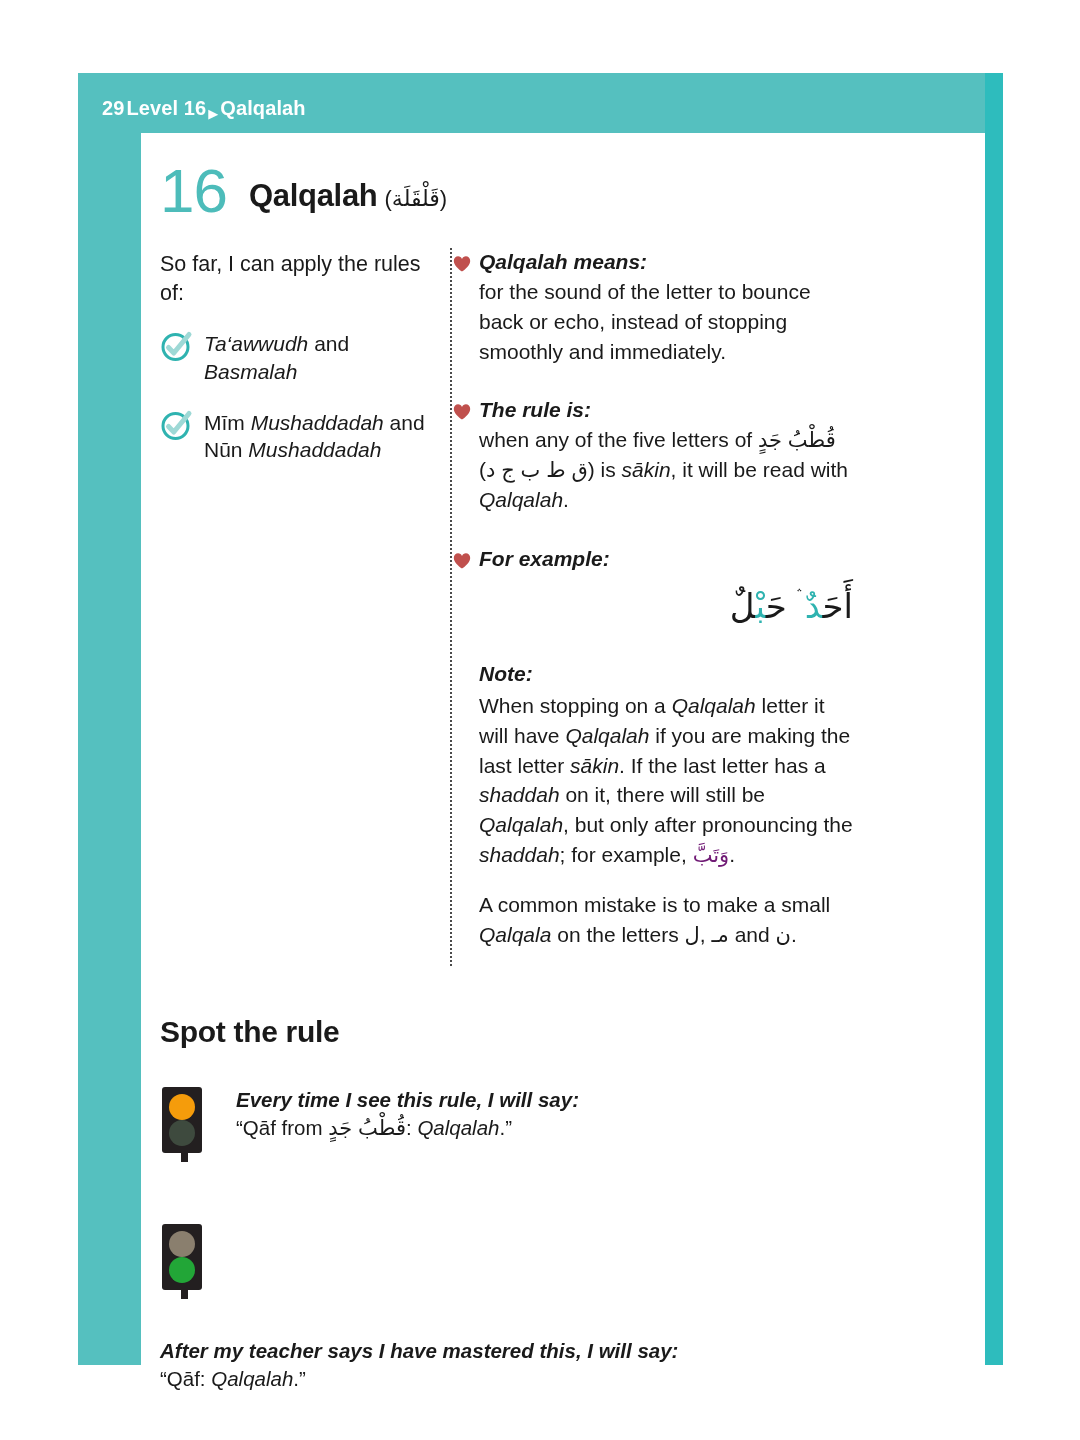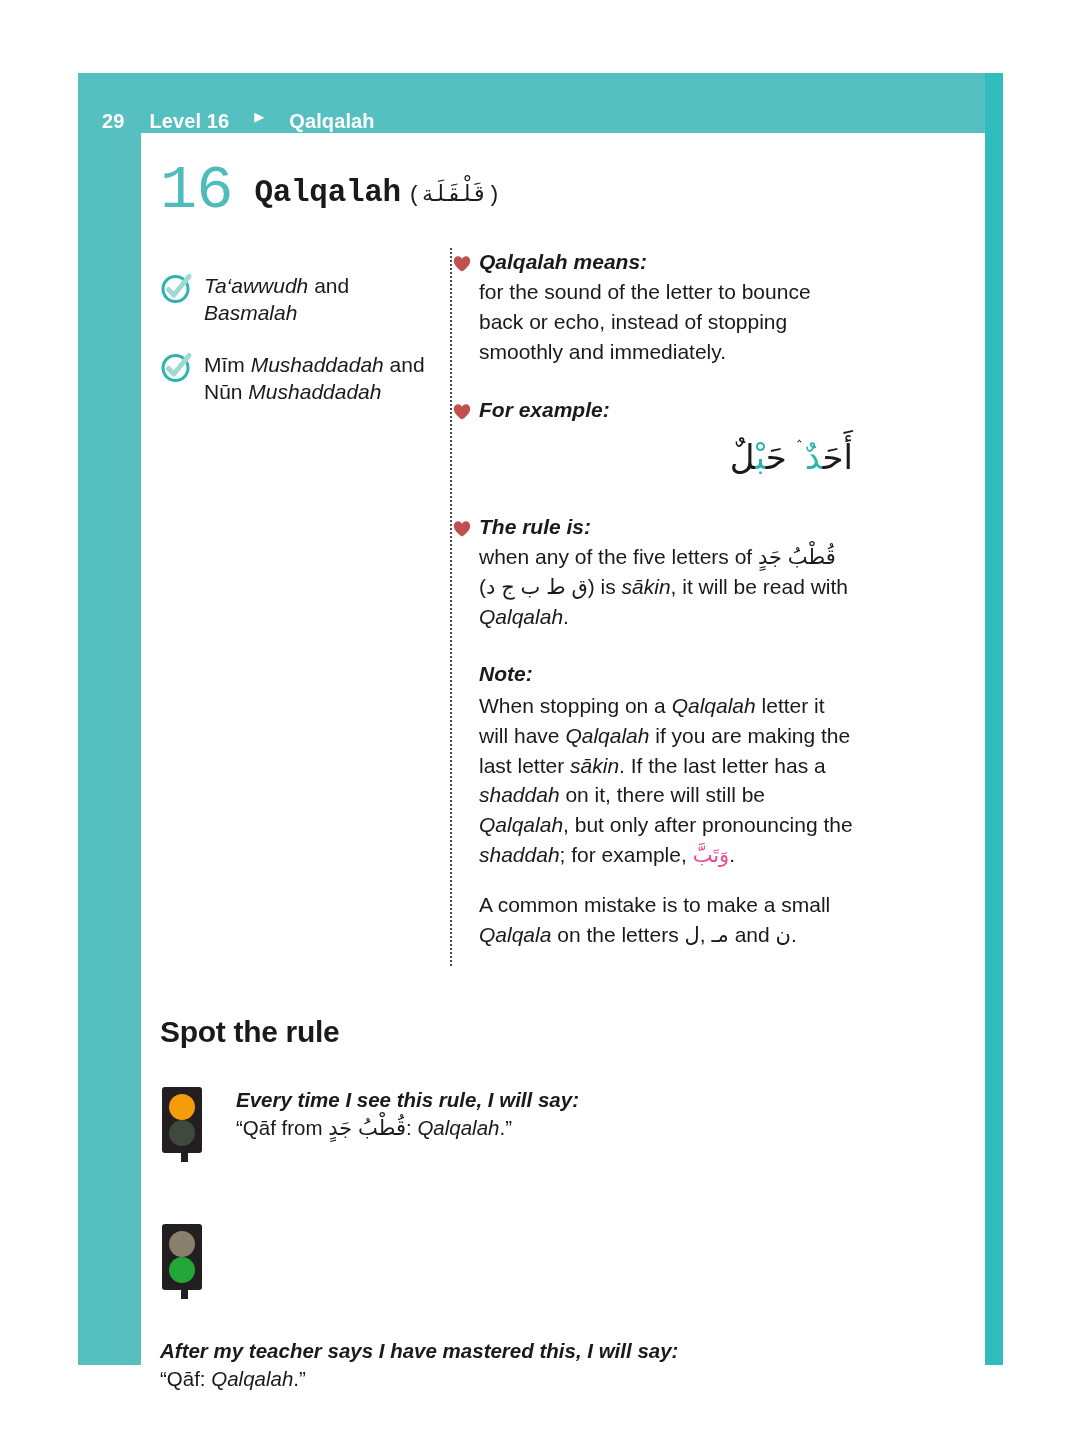--- a/index.html
+++ b/index.html
@@ -53,24 +53,24 @@
     top: 133px;
     width: 844px;
     height: 1232px;
     background: #ffffff;
   }
 
   
   .running-head {
     position: absolute;
     left: 102px;
-    top: 110px;
-    display: flex;
-    align-items: flex-start;
-    gap: 25px;
+    top: 97px;
+    display: flex;
+    align-items: flex-end;
+    gap: 2px;
     color: #ffffff;
     font-size: 20px;
     font-weight: bold;
     letter-spacing: 0.1px;
     white-space: nowrap;
   }
   .running-head .rh-arrow {
     font-size: 13px;
     line-height: 1;
     position: relative;
@@ -78,21 +78,20 @@
   }
 
   
   .chapter-head {
     position: absolute;
     left: 160px;
     top: 163px;
     display: flex;
     align-items: baseline;
     gap: 22px;
-    font-family: Liberation Mono, monospace;
   }
   .chapter-number {
     font-size: 62px;
     font-weight: normal;
     color: #4dbcba;
     line-height: 0.9;
     letter-spacing: -1px;
   }
   .chapter-title-wrap {
     display: flex;
@@ -184,21 +183,21 @@
     color: #1a1a1a;
     margin-bottom: 3px;
   }
   .block-body {
     font-size: 21px;
     line-height: 1.42;
     color: #1a1a1a;
   }
   .block-body i { font-style: italic; }
   .ar { direction: rtl; unicode-bidi: isolate; font-size: 21px; }
-  .ar-teal { color: #ec4899; margin-top: 17px; }
+  .ar-teal { color: #701a75; margin-top: 17px; }
 
   .example-ar {
     font-size: 34px;
     direction: rtl;
     unicode-bidi: isolate;
     margin-top: 10px;
     line-height: 1.5;
     white-space: nowrap;
   }
   .example-ar .hl { color: #2fb3b0; }
@@ -278,20 +277,21 @@
 
 <div class="chapter-head">
   <div class="chapter-number">16</div>
   <div class="chapter-title-wrap">
     <span class="chapter-title">Qalqalah</span>
     <span class="chapter-title-ar">(قَلْقَلَة)</span>
   </div>
 </div>
 
 <div class="left-col">
+  <div class="lead-text">So far, I can apply the rules of:</div>
 
   <div class="check-list">
 
     <div class="check-item">
       <span class="check-icon">
         <svg viewBox="0 0 34 34" width="34" height="34">
           <circle cx="15.5" cy="18" r="12.5" fill="none" stroke="#2fb3b0" stroke-width="3"></circle>
           <path d="M8.5 18.5 L13.8 24 L29 5.5" fill="none" stroke="#9ed9d6" stroke-width="5" stroke-linecap="round" stroke-linejoin="round"></path>
         </svg>
       </span>
@@ -329,34 +329,34 @@
     </div>
   </div>
 
   <div class="block" style="margin-top:32px;">
     <span class="heart-bullet">
       <svg viewBox="0 0 18 18" width="18" height="18">
         <path d="M9 16.5 C9 16.5 0.8 11.2 0.8 5.9 C0.8 3.1 2.9 1.3 5.1 1.3 C6.8 1.3 8.3 2.4 9 3.9 C9.7 2.4 11.2 1.3 12.9 1.3 C15.1 1.3 17.2 3.1 17.2 5.9 C17.2 11.2 9 16.5 9 16.5 Z" fill="#c0504d"></path>
       </svg>
     </span>
     <div class="block-inner">
-      <div class="block-head">For example:</div>
-      <div class="example-ar"><span>أَحَ</span><span class="hl">دٌ</span><span> ۛ </span><span>حَ</span><span class="hl">بْ</span><span>لٌ</span></div>
+      <div class="block-head">The rule is:</div>
+      <div class="block-body"><span>when any of the five letters of </span><span class="ar">قُطْبُ جَدٍ</span><span> </span><span class="ar">(ق ط ب ج د)</span><span> is </span><i>sākin</i><span>, it will be read with </span><i>Qalqalah</i><span>.</span></div>
     </div>
   </div>
 
   <div class="block" style="margin-top:32px;">
     <span class="heart-bullet">
       <svg viewBox="0 0 18 18" width="18" height="18">
         <path d="M9 16.5 C9 16.5 0.8 11.2 0.8 5.9 C0.8 3.1 2.9 1.3 5.1 1.3 C6.8 1.3 8.3 2.4 9 3.9 C9.7 2.4 11.2 1.3 12.9 1.3 C15.1 1.3 17.2 3.1 17.2 5.9 C17.2 11.2 9 16.5 9 16.5 Z" fill="#c0504d"></path>
       </svg>
     </span>
     <div class="block-inner">
-      <div class="block-head">The rule is:</div>
-      <div class="block-body"><span>when any of the five letters of </span><span class="ar">قُطْبُ جَدٍ</span><span> </span><span class="ar">(ق ط ب ج د)</span><span> is </span><i>sākin</i><span>, it will be read with </span><i>Qalqalah</i><span>.</span></div>
+      <div class="block-head">For example:</div>
+      <div class="example-ar"><span>أَحَ</span><span class="hl">دٌ</span><span> ۛ </span><span>حَ</span><span class="hl">بْ</span><span>لٌ</span></div>
     </div>
   </div>
 
   <div class="note-block">
     <div class="note-head">Note:</div>
     <div class="note-para"><span>When stopping on a </span><i>Qalqalah</i><span> letter it will have </span><i>Qalqalah</i><span> if you are making the last letter </span><i>sākin</i><span>. If the last letter has a </span><i>shaddah</i><span> on it, there will still be </span><i>Qalqalah</i><span>, but only after pronouncing the </span><i>shaddah</i><span>; for example, </span><span class="ar ar-teal">وَتَبَّ</span><span>.</span></div>
     <div class="note-para"><span>A common mistake is to make a small </span><i>Qalqala</i><span> on the letters </span><span class="ar">ل</span><span>, </span><span class="ar">مـ</span><span> and </span><span class="ar">ن</span><span>.</span></div>
   </div>
 
 </div>

